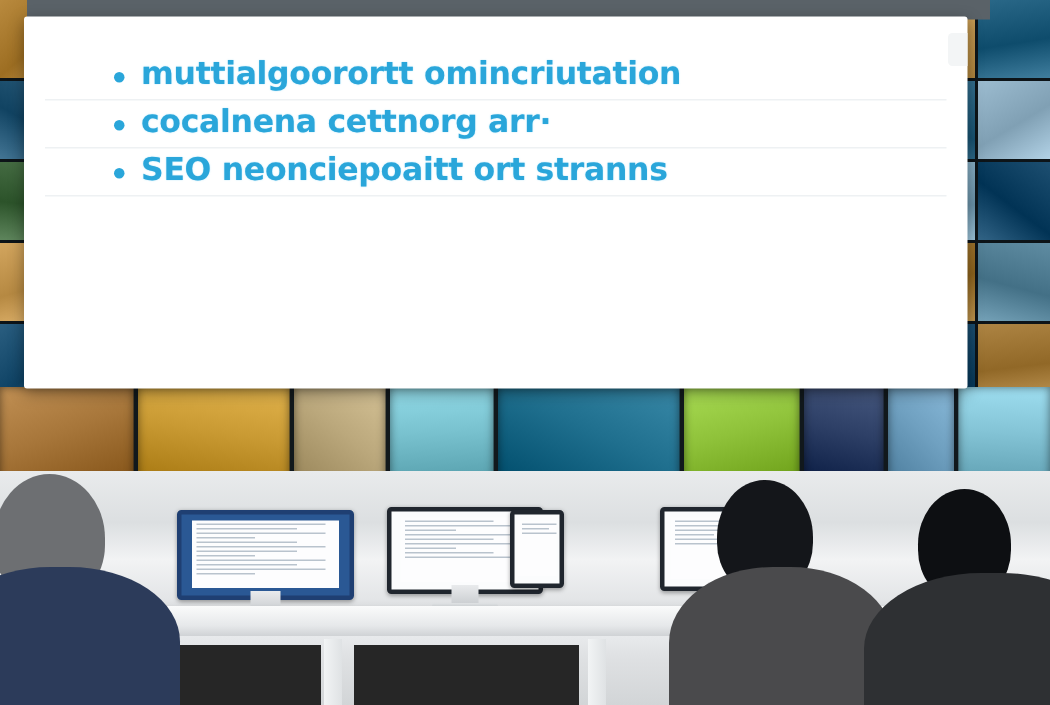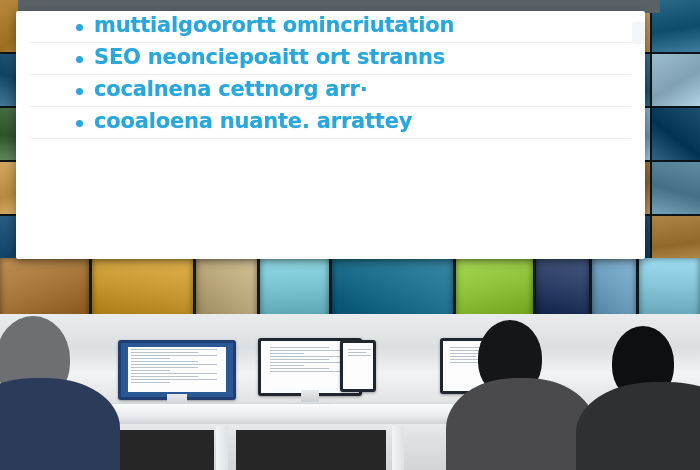--- a/index.html
+++ b/index.html
@@ -126,21 +126,21 @@
     font-weight:bold;
     letter-spacing:-0.5px;
     color:#1b9fe0;
     font-family:"DejaVu Sans", sans-serif;
     text-shadow:0 0 1px rgba(90,200,245,.85), 1px 0 0 rgba(150,215,245,.5);
     white-space:nowrap;
     overflow:hidden;
     line-height:1.05;
   }
   .bullets{
-    list-style:none;margin:0 0 0 0;padding:0;
+    list-style:none;margin:24px 0 0 0;padding:0;
   }
   .bullet{
     position:relative;
     padding:2px 0 5px 64px;
     margin:0 14px;
     font-size:21px;
     font-weight:bold;
     color:#2aa6da;
     font-family:"DejaVu Sans", sans-serif;
     text-shadow:0 0 1px rgba(120,210,245,.7);
@@ -347,20 +347,19 @@
   </div>
 
   <div class="topbar"></div>
 
   <div class="card">
     <div class="card-notch"></div>
 
 
     <ul class="bullets" id="bulletList">
         <li class="bullet"><span class="dot"></span><span>muttialgoorortt omincriutation</span></li>
+        <li class="bullet"><span class="dot"></span><span>cocalnena cettnorg arr·</span></li>
         <li class="bullet"><span class="dot"></span><span>SEO neonciepoaitt ort stranns</span></li>
-        <li class="bullet"><span class="dot"></span><span>cocalnena cettnorg arr·</span></li>
-        <li class="bullet"><span class="dot"></span><span>cooaloena nuante. arrattey</span></li>
         <li class="bullet"><span class="dot"></span></li>
       </ul>
   </div>
 
 </div>
 
 </body></html>

